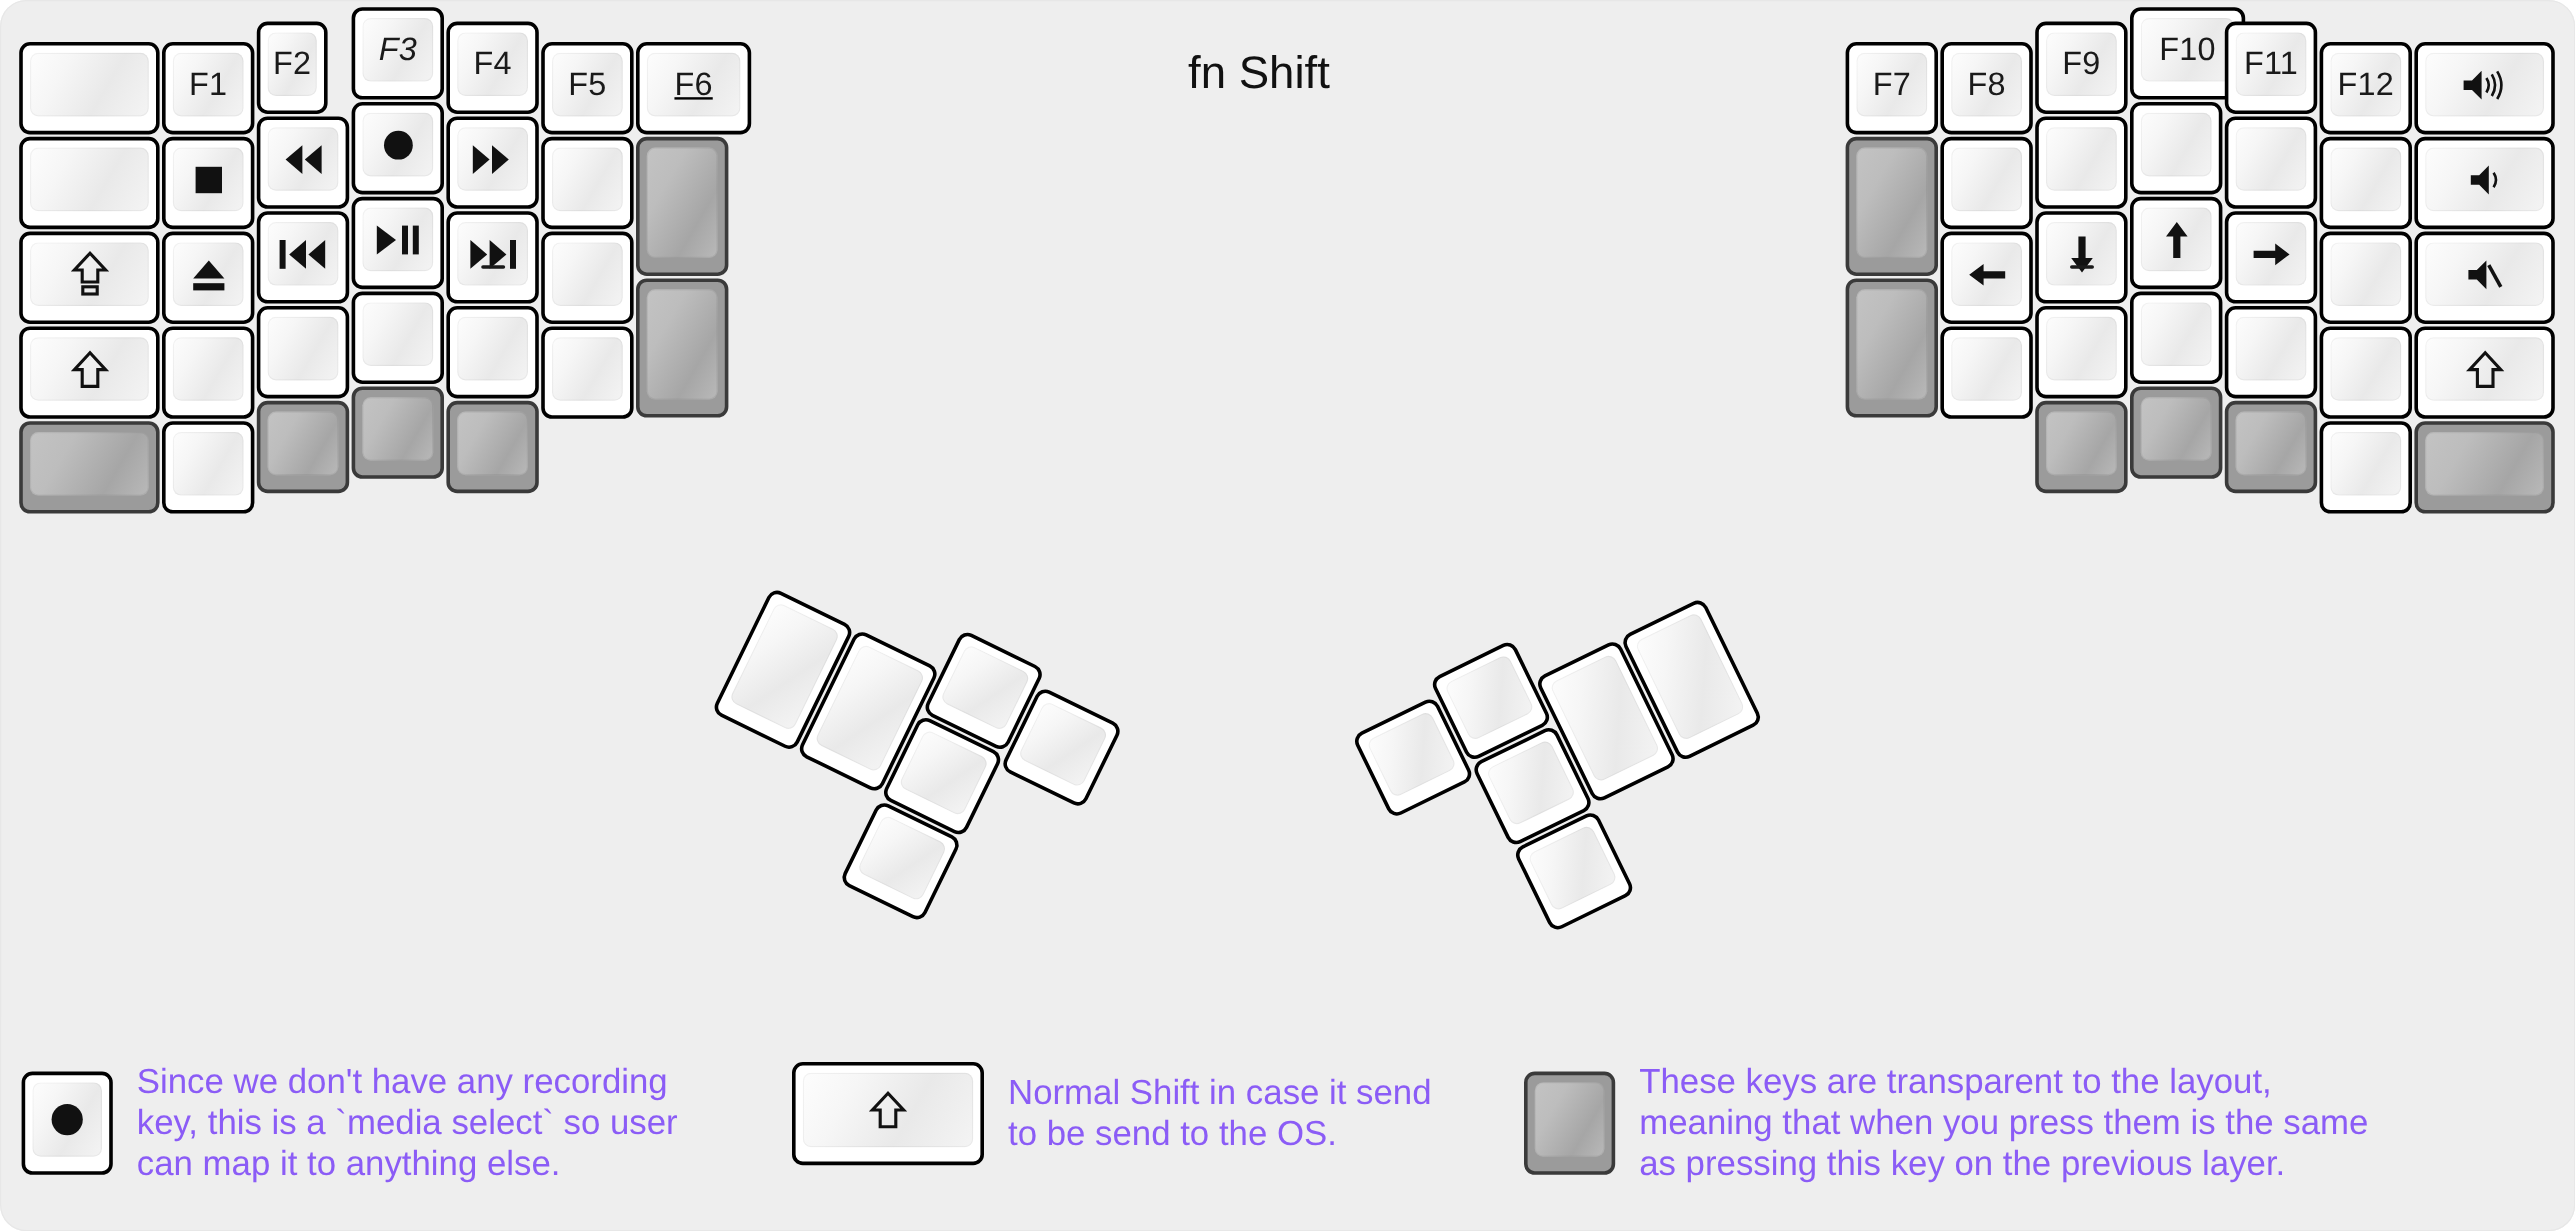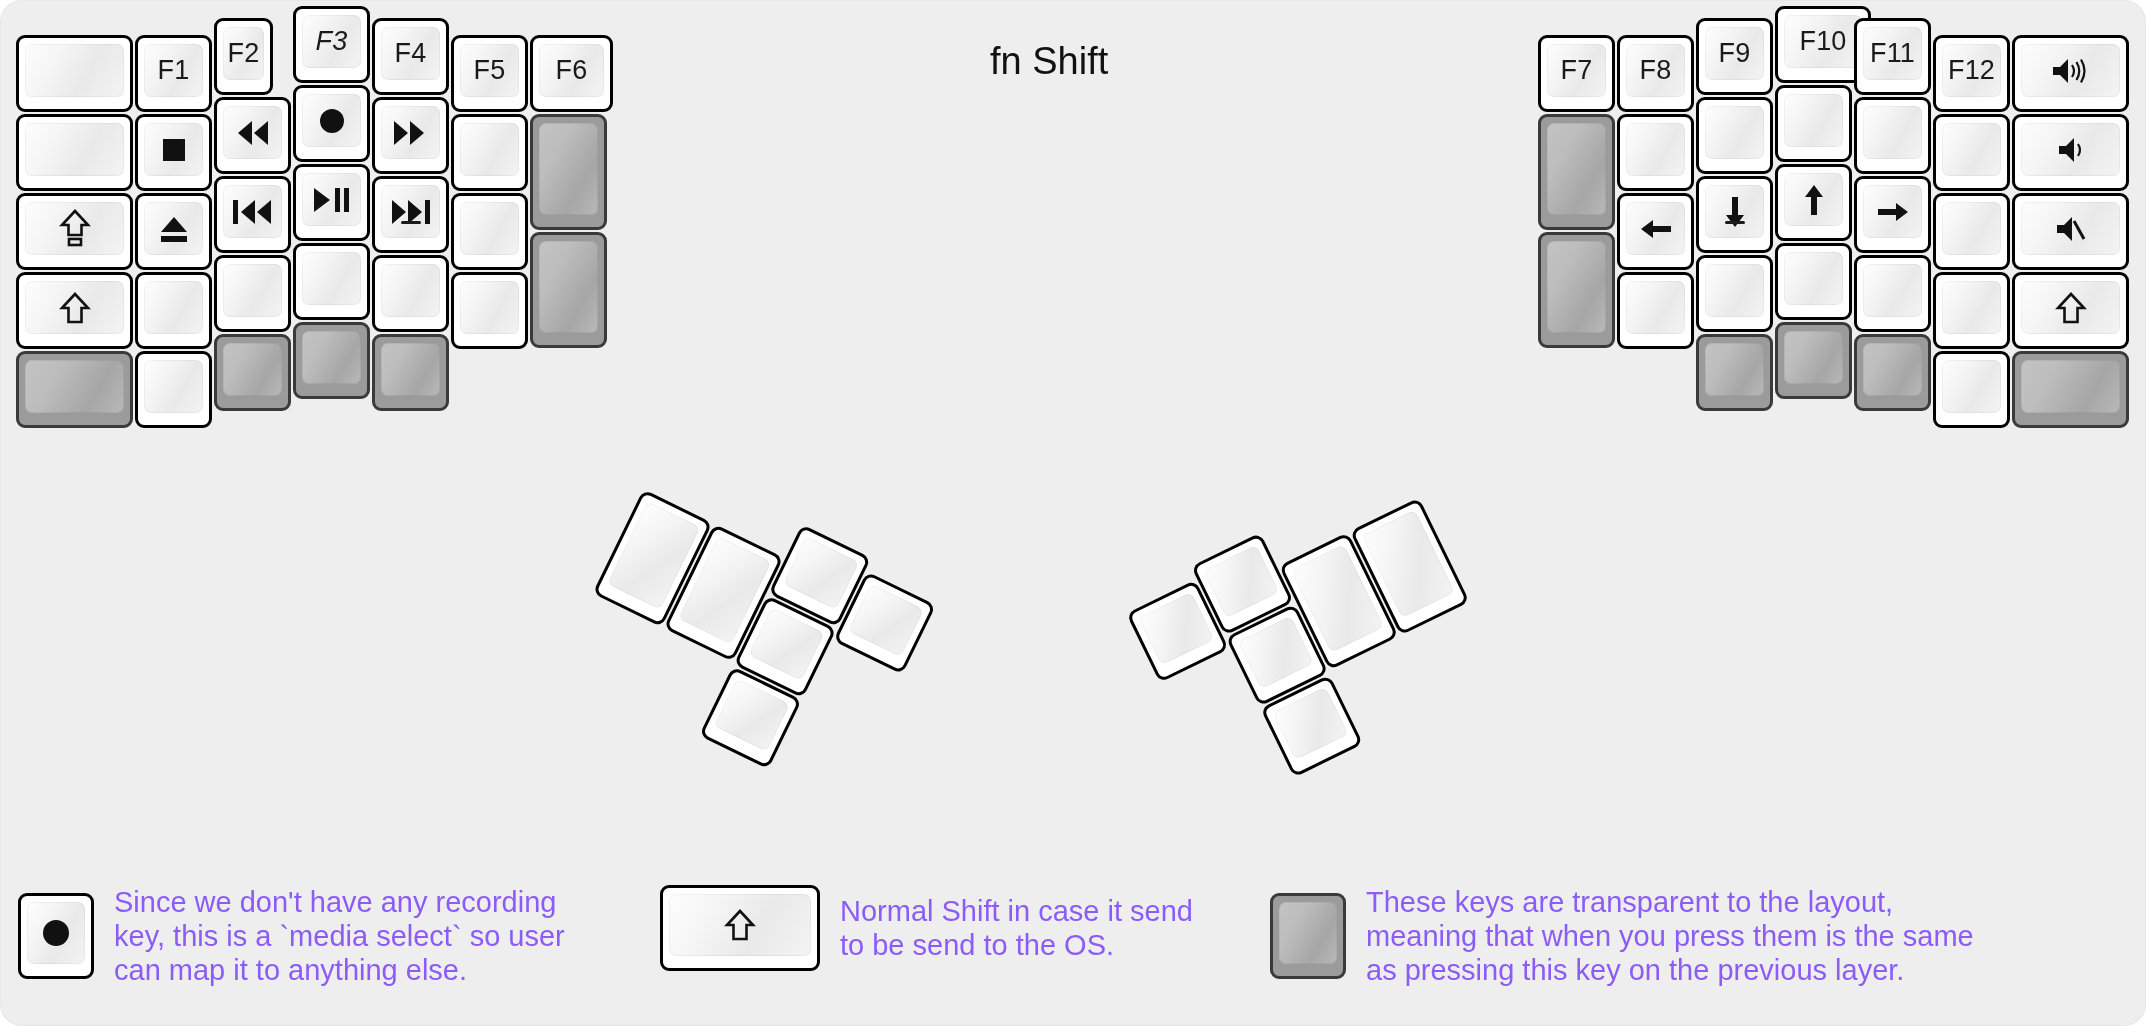--- a/index.html
+++ b/index.html
@@ -277,21 +277,21 @@
         <div class="lbl"></div>
       </div>
       <div class="key" style="left: 451px; top: 193px; width: 77px; height: 77px;">
         <div class="cap"></div>
         <div class="lbl"></div>
       </div>
       <div class="key" style="left: 451px; top: 272px; width: 77px; height: 77px;">
         <div class="cap"></div>
         <div class="lbl"></div>
       </div>
-      <div class="key" style="left: 530px; top: 35px; width: 83px; height: 77px;">
+      <div class="key" style="left: 530px; top: 35px; width: 96px; height: 77px; text-decoration: underline;">
         <div class="cap"></div>
         <div class="lbl">F6</div>
       </div>
       <div class="key trans" style="left: 530px; top: 114px; width: 77px; height: 116px;">
         <div class="cap"></div>
         <div class="lbl"></div>
       </div>
       <div class="key trans" style="left: 530px; top: 232px; width: 77px; height: 116px;">
         <div class="cap"></div>
         <div class="lbl"></div>

